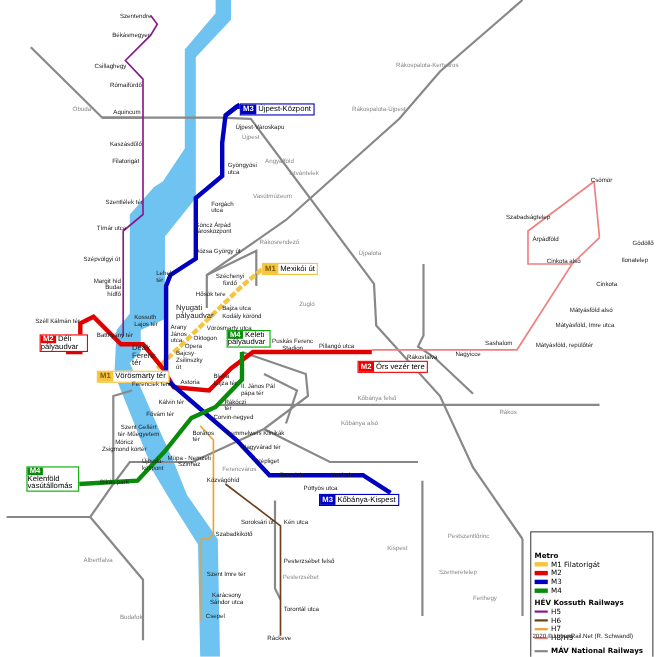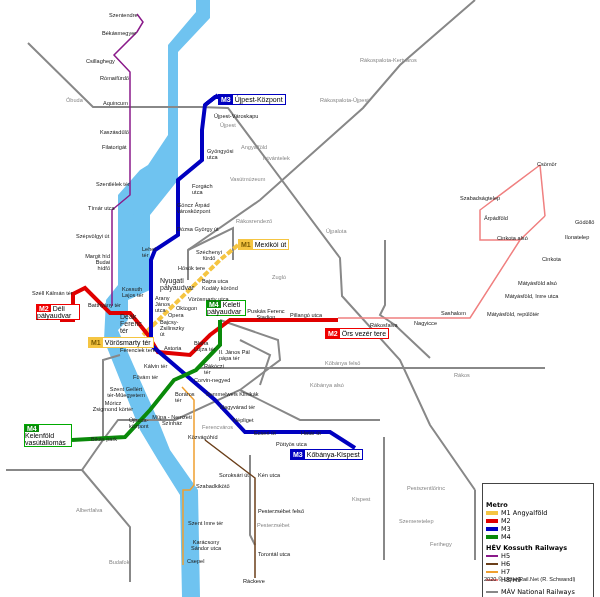--- a/index.html
+++ b/index.html
@@ -189,21 +189,21 @@
 <div class="lbl grey" style="left:430px;top:541px">Ferihegy</div>
 <div class="lbl grey" style="left:257px;top:522px">Pesterzsébet</div>
 <div class="lbl grey" style="left:76px;top:507px">Albertfalva</div>
 <div class="lbl grey" style="left:109px;top:559px">Budafok</div>
 
 <div class="legend">
   <div class="box">
     <div class="hd" style="margin-top:15px">Metro</div>
     <div class="row">
         <span class="sw" style="background:#f5c542"></span>
-        <span>M1 Angyalföld</span>
+        <span>M1 Filatorigát</span>
       </div>
     <div class="row">
         <span class="sw" style="background:#e00000"></span>
         <span>M2</span>
       </div>
     <div class="row">
         <span class="sw" style="background:#0000c0"></span>
         <span>M3</span>
       </div>
     <div class="row">
@@ -220,19 +220,19 @@
         <span>H6</span>
       </div>
     <div class="row">
         <span class="ln" style="background:#f0a030"></span>
         <span>H7</span>
       </div>
     <div class="row">
         <span class="ln" style="background:#f08080"></span>
         <span>H8/H9</span>
       </div>
-    <div class="row" style="margin-top:4px;font-weight:normal">
+    <div class="row" style="margin-top:4px;font-weight:bold">
         <span class="ln" style="background:#888"></span>
         <span>MÁV National Railways</span>
       </div>
   </div>
 </div>
 <div class="credit">2020 © UrbanRail.Net (R. Schwandl)</div>
 
 </body></html>

